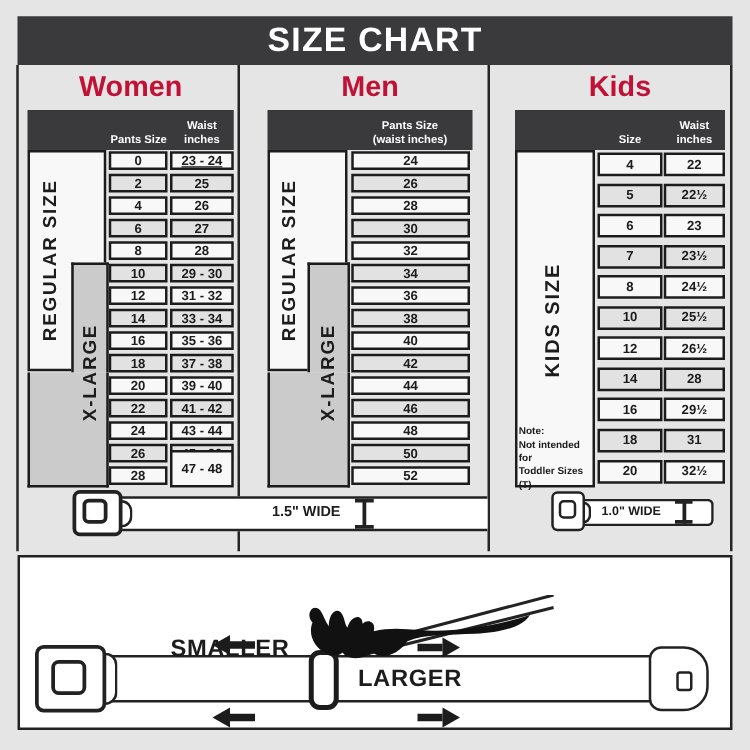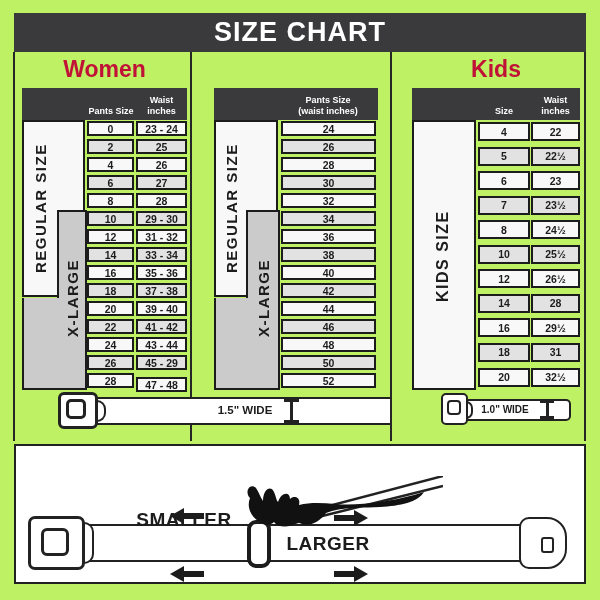--- a/index.html
+++ b/index.html
@@ -1,20 +1,20 @@
 <!DOCTYPE html>
 <html style="--bar: #3a393b; --red: #c01236; --line: #1c1c1c; --cell-light: #f8f8f8; --cell-shaded: #e3e2e2; --label-gray: #cccbcb;"><head>
 <meta charset="utf-8">
 <style>
   :root{
     --bar:#3a393b; --red:#c01236; --line:#1c1c1c;
     --cell-light:#f8f8f8; --cell-shaded:#e3e2e2; --label-gray:#cccbcb;
   }
   html,body{margin:0;padding:0;background:#fff;}
-  #canvas{position:relative;width:600px;height:600px;background:#bef264;overflow:hidden;
+  #canvas{position:relative;width:600px;height:600px;background:#e5e5e5;overflow:hidden;
           font-family:"Liberation Sans", sans-serif;color:var(--line);}
   .abs{position:absolute;}
   
   .title-bar{left:14px;top:13px;width:572px;height:39px;background:var(--bar);}
   .title-text{width:100%;text-align:center;line-height:39px;color:#fff;font-weight:700;font-size:27px;letter-spacing:1px;}
   
   .vline{top:52px;height:389px;width:2px;background:#262626;z-index:1;}
   
   .sec-h{top:56px;height:26px;color:var(--red);font-weight:700;font-size:23px;text-align:center;z-index:2;}
   
@@ -58,20 +58,21 @@
   <div class="abs title-bar">
     <div class="title-text">SIZE CHART</div>
   </div>
 
   <div class="abs vline" style="left:13px;"></div>
   <div class="abs vline" style="left:190px;"></div>
   <div class="abs vline" style="left:390px;"></div>
   <div class="abs vline" style="left:584px;"></div>
 
   <div class="abs sec-h" style="left:22px;width:165px;">Women</div>
+  <div class="abs sec-h" style="left:214px;width:164px;">Men</div>
   <div class="abs sec-h" style="left:412px;width:168px;">Kids</div>
 
   <div class="abs table" style="left:22px;width:165px;">
     <div class="abs thead" style="width:165px;">
       <div class="hlbl" style="left:63px;width:52px;">Pants Size</div>
       <div class="hlbl" style="left:114px;width:51px;">
         <span>Waist</span><br>
         <span>inches</span>
       </div>
     </div>
@@ -103,21 +104,21 @@
         <div class="cell shaded" style="left: 114px; top: 195px; width: 51px; height: 15px;">37 - 38</div>
         <div class="cell light" style="left: 65px; top: 213px; width: 47px; height: 15px;">20</div>
         <div class="cell light" style="left: 114px; top: 213px; width: 51px; height: 15px;">39 - 40</div>
         <div class="cell shaded" style="left: 65px; top: 231px; width: 47px; height: 15px;">22</div>
         <div class="cell shaded" style="left: 114px; top: 231px; width: 51px; height: 15px;">41 - 42</div>
         <div class="cell light" style="left: 65px; top: 249px; width: 47px; height: 15px;">24</div>
         <div class="cell light" style="left: 114px; top: 249px; width: 51px; height: 15px;">43 - 44</div>
         <div class="cell shaded" style="left: 65px; top: 267px; width: 47px; height: 15px;">26</div>
         <div class="cell shaded" style="left: 114px; top: 267px; width: 51px; height: 15px;">45 - 29</div>
         <div class="cell light" style="left: 65px; top: 285px; width: 47px; height: 15px;">28</div>
-        <div class="cell light" style="left: 114px; top: 289px; width: 51px; height: 15px;">47 - 48</div>
+        <div class="cell light" style="left: 114px; top: 272px; width: 51px; height: 30px;">47 - 48</div>
       </div>
   </div>
 
   <div class="abs table" style="left:214px;width:164px;">
     <div class="abs thead" style="width:164px;">
       <div class="hlbl" style="left:64px;width:100px;">
         <span>Pants Size</span><br>
         <span>(waist inches)</span>
       </div>
     </div>
@@ -148,20 +149,25 @@
   <div class="abs table" style="left:412px;width:168px;">
     <div class="abs thead" style="width:168px;">
       <div class="hlbl" style="left:66px;width:52px;">Size</div>
       <div class="hlbl" style="left:119px;width:49px;">
         <span>Waist</span><br>
         <span>inches</span>
       </div>
     </div>
     <div class="lblbox white-box" style="left:0;top:32px;width:64px;height:270px;"></div>
     <div class="vtext" style="left:14px;top:60px;width:34px;height:216px;font-size:16px;">KIDS SIZE</div>
+    <div class="note" style="left:3px;top:252px;width:60px;">
+      <span>Note:</span><br>
+      <span>Not intended for</span><br>
+      <span>Toddler Sizes (T)</span>
+    </div>
     <div id="kids-rows">
         <div class="cell light" style="left: 66px; top: 34px; width: 52px; height: 19px;">4</div>
         <div class="cell light" style="left: 119px; top: 34px; width: 49px; height: 19px;">22</div>
         <div class="cell shaded" style="left: 66px; top: 58.55px; width: 52px; height: 19px;">5</div>
         <div class="cell shaded" style="left: 119px; top: 58.55px; width: 49px; height: 19px;">22½</div>
         <div class="cell light" style="left: 66px; top: 83.1px; width: 52px; height: 19px;">6</div>
         <div class="cell light" style="left: 119px; top: 83.1px; width: 49px; height: 19px;">23</div>
         <div class="cell shaded" style="left: 66px; top: 107.65px; width: 52px; height: 19px;">7</div>
         <div class="cell shaded" style="left: 119px; top: 107.65px; width: 49px; height: 19px;">23½</div>
         <div class="cell light" style="left: 66px; top: 132.2px; width: 52px; height: 19px;">8</div>

